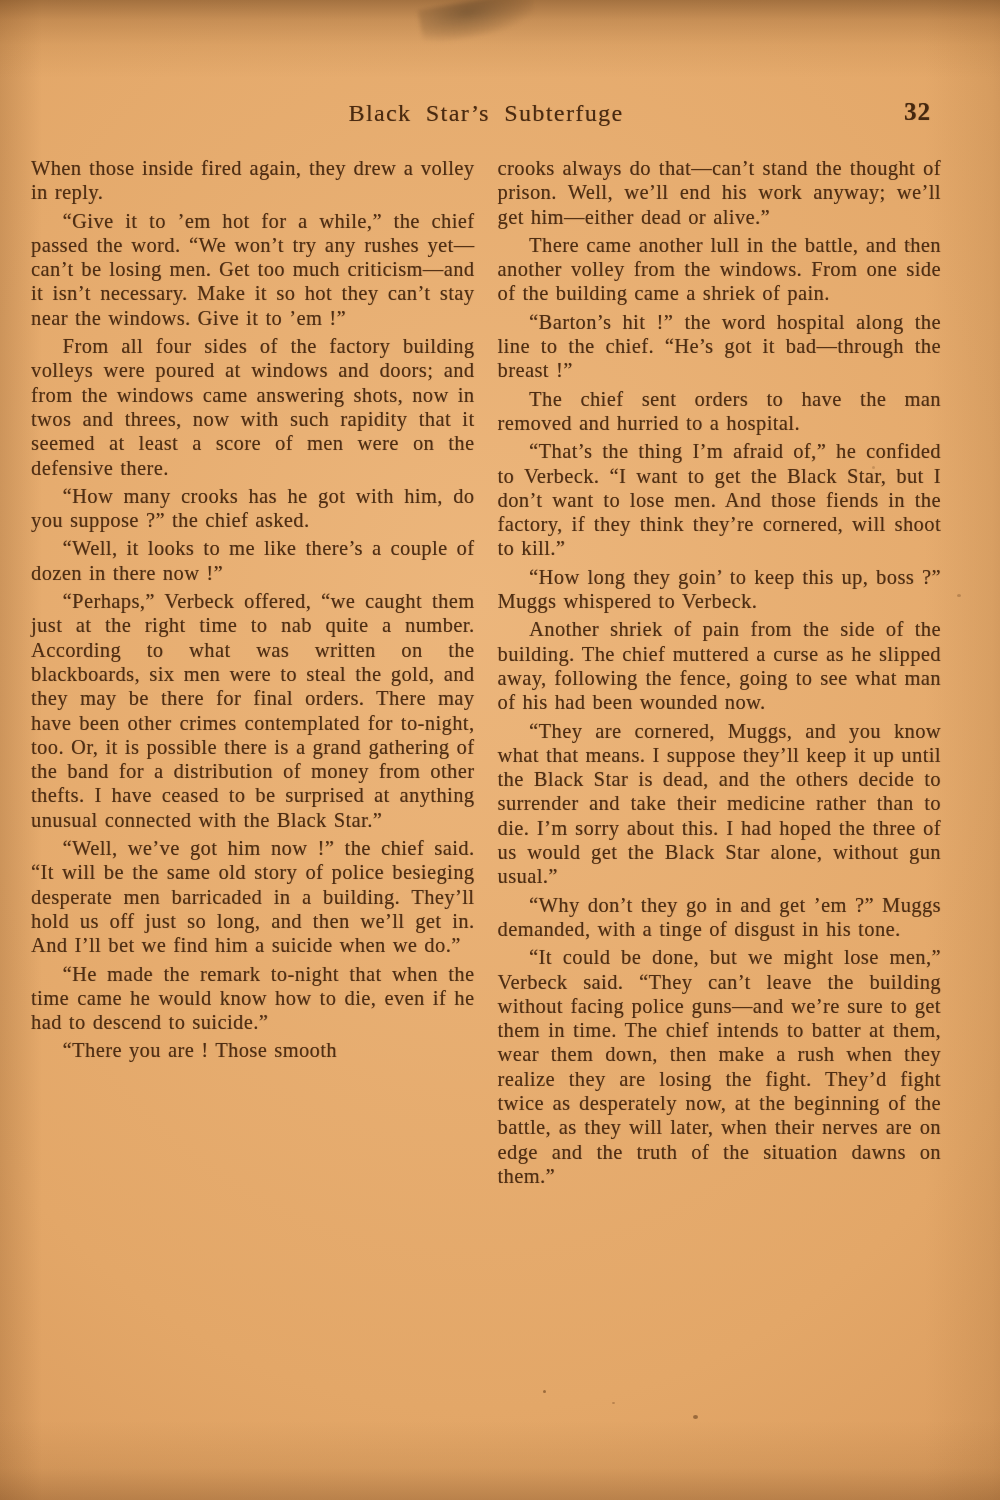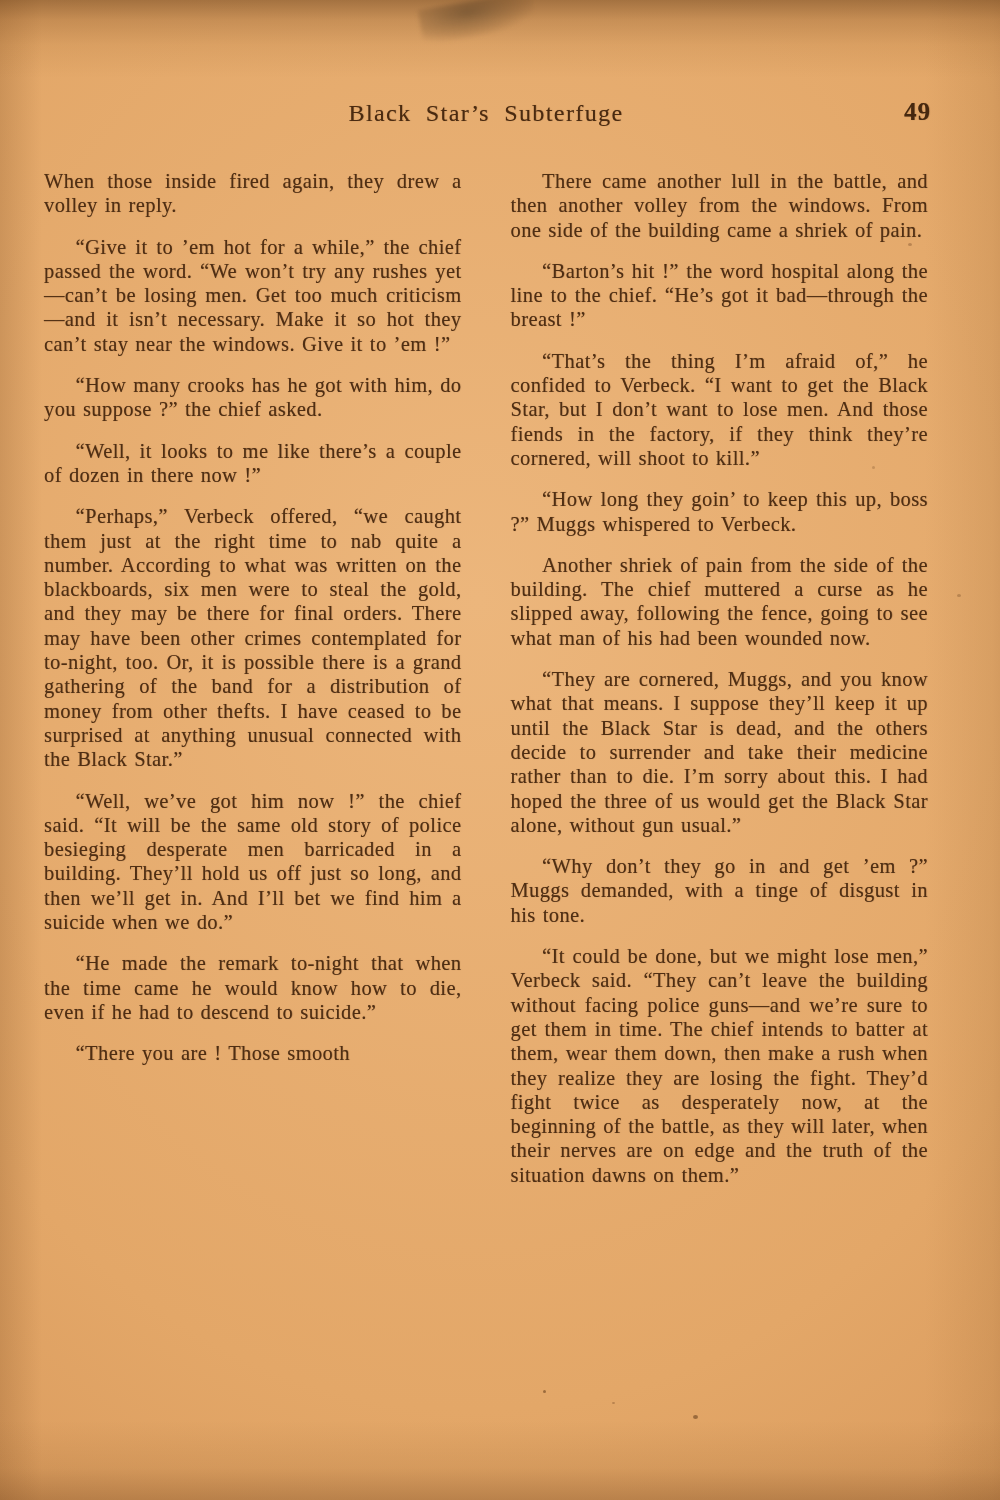--- a/index.html
+++ b/index.html
@@ -28,21 +28,21 @@
     position:absolute; right:14px; top:-2px;
     font-size:25px; font-weight:bold; letter-spacing:1px;
     color:#46280f; text-shadow:0.4px 0.4px 0.8px rgba(70,40,15,0.45);
   }
   .columns {
     position:absolute; top:152px; left:27px; right:95px;
     display:flex; gap:15px;
   }
   .col { flex:1 1 0; min-width:0; }
   p.para {
-    margin:17px; text-align:justify; text-indent:1.55em;
+    margin:4px; text-align:justify; text-indent:1.55em;
     font-size:20.4px; line-height:24.3px;
     letter-spacing:0.45px; word-spacing:1.5px;
     text-shadow:0.35px 0.35px 0.7px rgba(79,46,19,0.5);
   }
   p.noindent { text-indent:0; }
   .smudge {
     position:absolute; top:0; left:420px; width:115px; height:36px;
     background:radial-gradient(ellipse at 42% 30%, rgba(66,48,28,0.48) 0%, rgba(92,62,32,0.20) 55%, rgba(0,0,0,0) 78%);
     filter:blur(2px); transform:rotate(-10deg);
   }
@@ -62,37 +62,40 @@
   <div class="smudge"></div>
   <div class="speck s1"></div>
   <div class="speck s2"></div>
   <div class="speck s3"></div>
   <div class="speck s4"></div>
   <div class="speck s5"></div>
   <div class="speck s6"></div>
 
   <div class="runhead">
     <span class="title">Black Star’s Subterfuge</span>
-    <span class="folio">49</span>
+    <span class="folio">32</span>
   </div>
 
   <div class="columns">
     <div class="col">
         <p class="para noindent">When those inside fired again, they drew a volley in reply.</p>
         <p class="para">“Give it to ’em hot for a while,” the chief passed the word. “We won’t try any rushes yet—can’t be losing men. Get too much criticism—and it isn’t necessary. Make it so hot they can’t stay near the windows. Give it to ’em !”</p>
+        <p class="para">From all four sides of the factory building volleys were poured at windows and doors; and from the windows came answering shots, now in twos and threes, now with such rapidity that it seemed at least a score of men were on the defensive there.</p>
         <p class="para">“How many crooks has he got with him, do you suppose ?” the chief asked.</p>
         <p class="para">“Well, it looks to me like there’s a couple of dozen in there now !”</p>
         <p class="para">“Perhaps,” Verbeck offered, “we caught them just at the right time to nab quite a number. According to what was written on the blackboards, six men were to steal the gold, and they may be there for final orders. There may have been other crimes contemplated for to-night, too. Or, it is possible there is a grand gathering of the band for a distribution of money from other thefts. I have ceased to be surprised at anything unusual connected with the Black Star.”</p>
         <p class="para">“Well, we’ve got him now !” the chief said. “It will be the same old story of police besieging desperate men barricaded in a building. They’ll hold us off just so long, and then we’ll get in. And I’ll bet we find him a suicide when we do.”</p>
         <p class="para">“He made the remark to-night that when the time came he would know how to die, even if he had to descend to suicide.”</p>
         <p class="para">“There you are !  Those smooth</p>
       </div>
     <div class="col">
+        <p class="para noindent">crooks always do that—can’t stand the thought of prison. Well, we’ll end his work anyway; we’ll get him—either dead or alive.”</p>
         <p class="para">There came another lull in the battle, and then another volley from the windows. From one side of the building came a shriek of pain.</p>
         <p class="para">“Barton’s hit !” the word hospital along the line to the chief. “He’s got it bad—through the breast !”</p>
+        <p class="para">The chief sent orders to have the man removed and hurried to a hospital.</p>
         <p class="para">“That’s the thing I’m afraid of,” he confided to Verbeck. “I want to get the Black Star, but I don’t want to lose men. And those fiends in the factory, if they think they’re cornered, will shoot to kill.”</p>
         <p class="para">“How long they goin’ to keep this up, boss ?” Muggs whispered to Verbeck.</p>
         <p class="para">Another shriek of pain from the side of the building. The chief muttered a curse as he slipped away, following the fence, going to see what man of his had been wounded now.</p>
         <p class="para">“They are cornered, Muggs, and you know what that means. I suppose they’ll keep it up until the Black Star is dead, and the others decide to surrender and take their medicine rather than to die. I’m sorry about this. I had hoped the three of us would get the Black Star alone, without gun usual.”</p>
         <p class="para">“Why don’t they go in and get ’em ?” Muggs demanded, with a tinge of disgust in his tone.</p>
         <p class="para">“It could be done, but we might lose men,” Verbeck said. “They can’t leave the building without facing police guns—and we’re sure to get them in time. The chief intends to batter at them, wear them down, then make a rush when they realize they are losing the fight. They’d fight twice as desperately now, at the beginning of the battle, as they will later, when their nerves are on edge and the truth of the situation dawns on them.”</p>
       </div>
   </div>
 
 </div>

